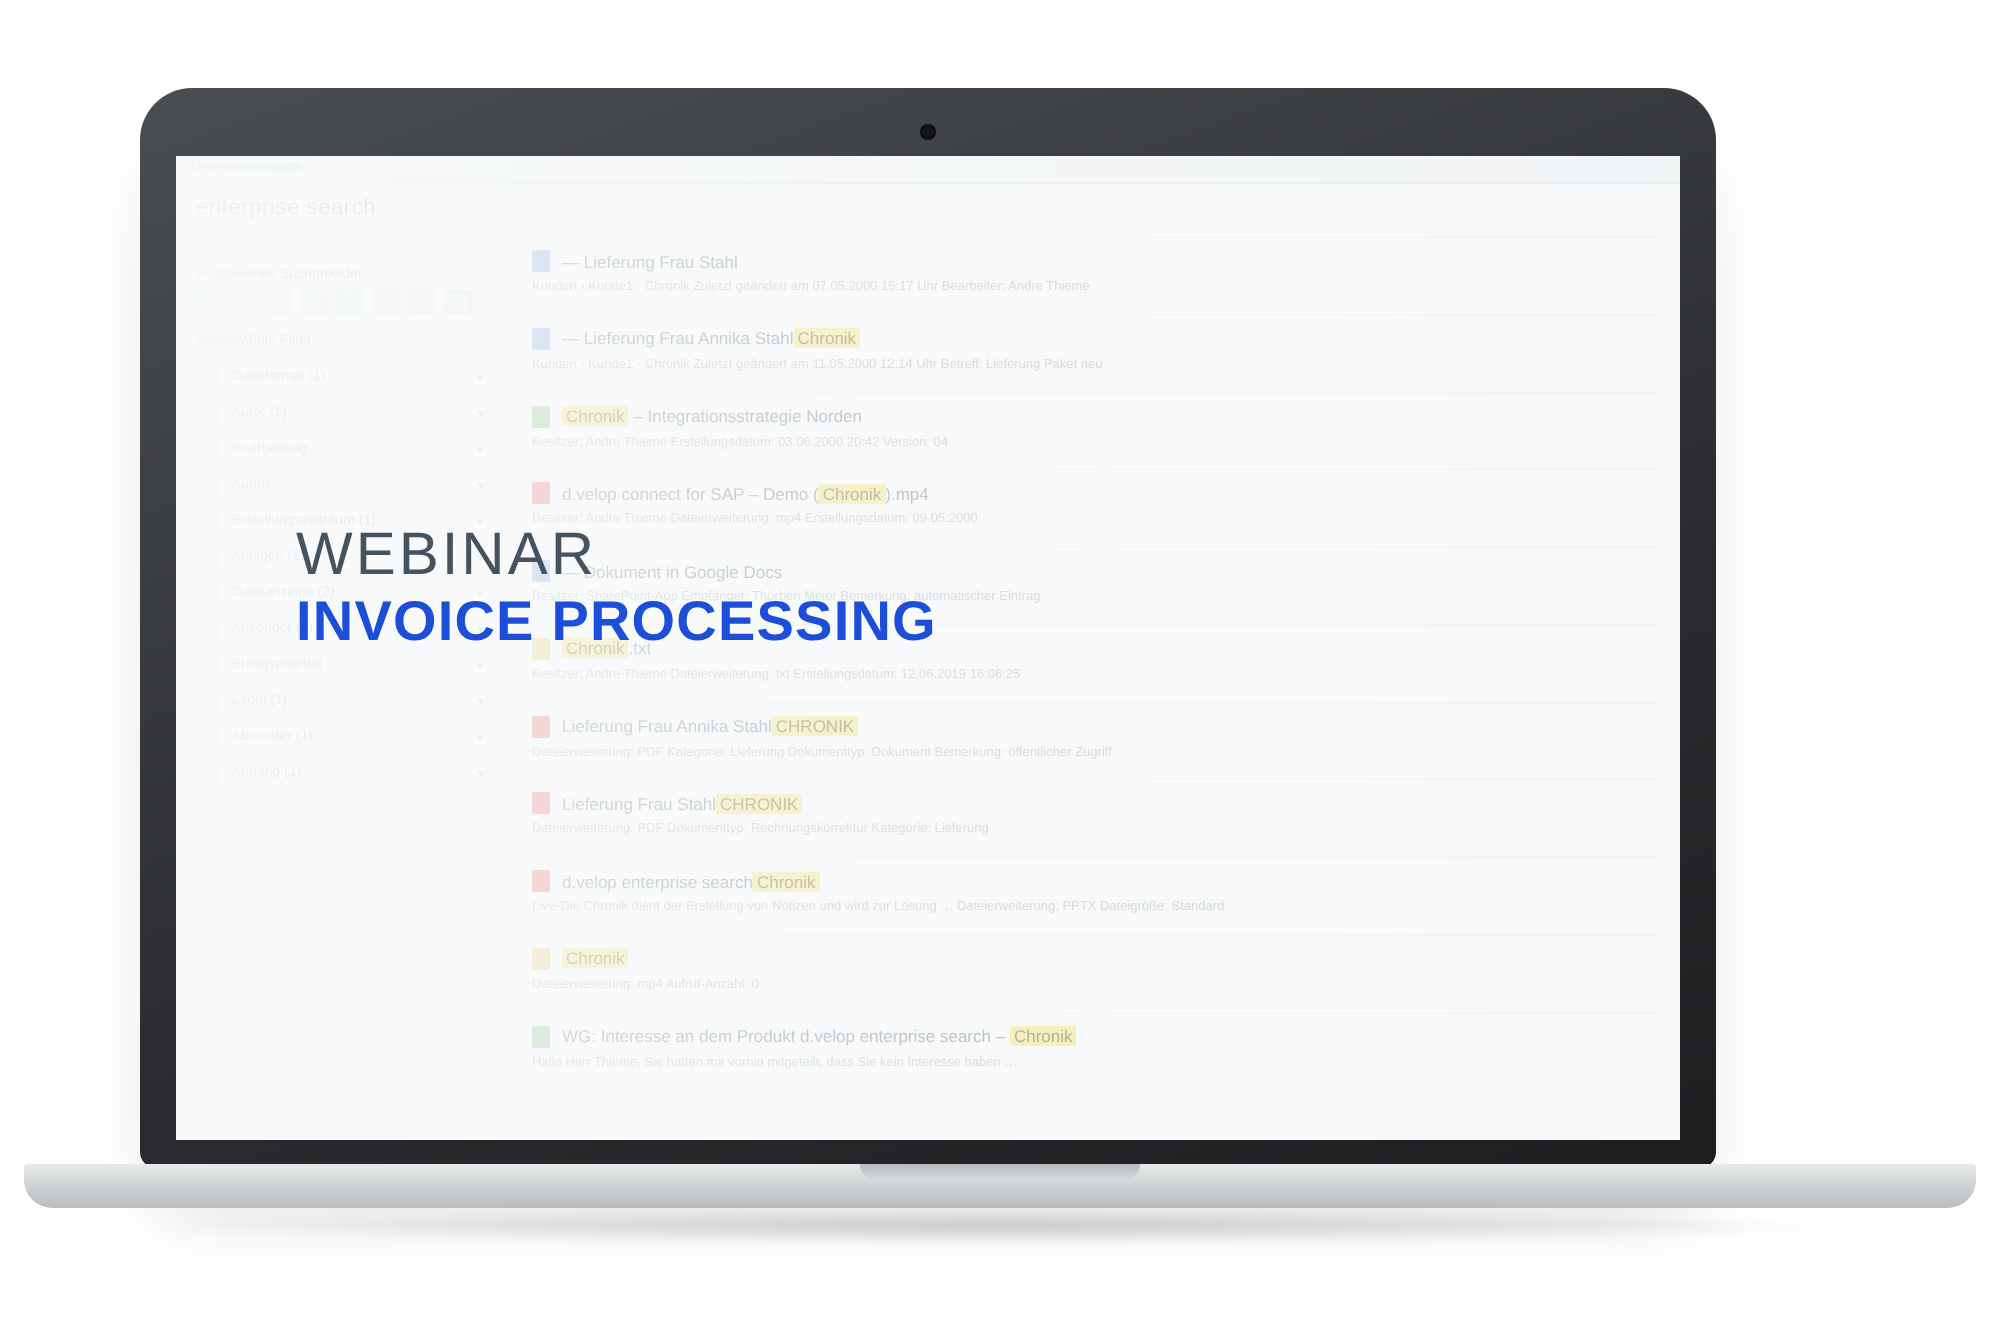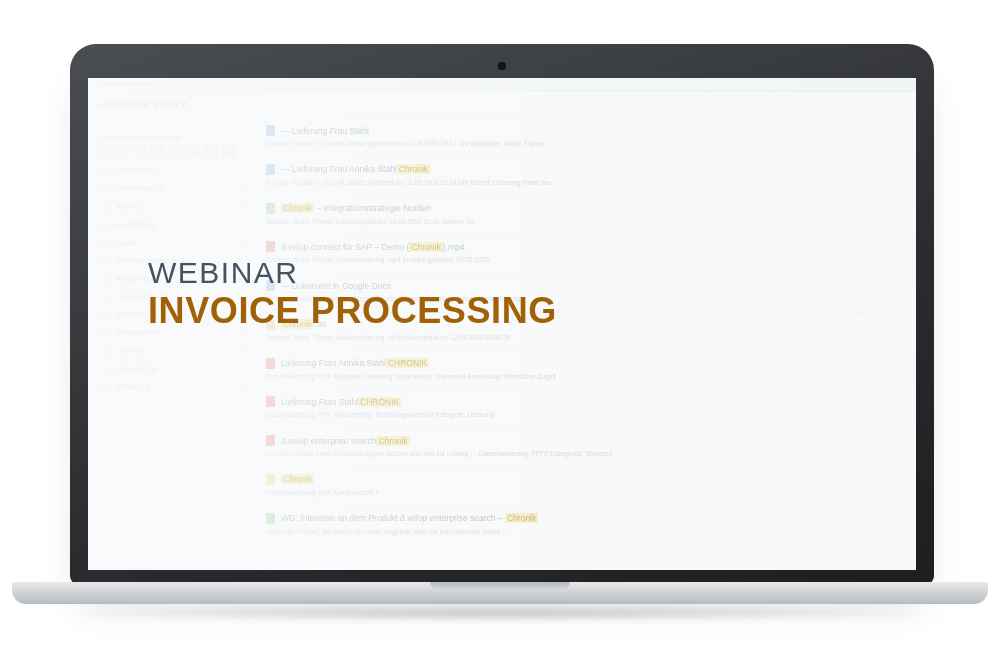--- a/index.html
+++ b/index.html
@@ -1,19 +1,19 @@
 <!DOCTYPE html>
 <html><head>
 <meta charset="utf-8">
 <style>
   * { box-sizing: border-box; margin: 0; padding: 0; }
   html, body { width: 1000px; height: 666px; font-family: -apple-system, Helvetica, Arial, sans-serif; background: #fff; }
   .stage { position: relative; width: 1000px; height: 666px; }
   .laptop {
-    position: absolute; left: 70px; top: 44px; width: 864px; height: 540px;
+    position: absolute; left: 70px; top: 44px; width: 788px; height: 540px;
     border-radius: 26px 26px 8px 8px;
     background: linear-gradient(160deg, #4a4d52, #2a2c2f 60%, #1d1e20);
     box-shadow: 0 30px 40px -12px rgba(0,0,0,0.15);
   }
   .camera { position: absolute; top: 18px; left: 50%; width: 8px; height: 8px; margin-left: -4px; border-radius: 50%; background: #161718; box-shadow: inset 0 0 2px #000; }
   .screen {
     position: absolute; left: 18px; top: 34px; right: 18px; bottom: 14px;
     background: #f6f8f9;
     overflow: hidden;
   }
@@ -41,21 +41,21 @@
     position: absolute; inset: 0;
     background: linear-gradient(to right, rgba(248,250,251,0.92) 0%, rgba(248,250,251,0.55) 55%, rgba(248,250,251,0.35) 100%);
     pointer-events: none;
   }
   .overlay {
     position: absolute; left: 60px; top: 44%; transform: translateY(-50%);
     color: #3d4a55; text-align: left;
     pointer-events: none;
   }
   .overlay .line1 { font-size: 30px; font-weight: 300; letter-spacing: 1.5px; color: #455360; }
-  .overlay .line2 { font-size: 36px; font-weight: 800; letter-spacing: .6px; color: #a16207; margin-top: 0; }
+  .overlay .line2 { font-size: 28px; font-weight: 800; letter-spacing: .6px; color: #1d4ed8; margin-top: 0; }
   .base {
     position: absolute; left: 12px; right: 12px; top: 582px; height: 22px;
     background: linear-gradient(#e7e9ea, #cfd2d4 50%, #b9bcbe);
     border-radius: 2px 2px 14px 14px;
   }
   .base::before {
     content: ""; position: absolute; left: 50%; top: 0; width: 140px; height: 8px; margin-left: -70px;
     background: linear-gradient(#b7babc, #d6d8da); border-radius: 0 0 8px 8px;
   }
   .base-shadow {

